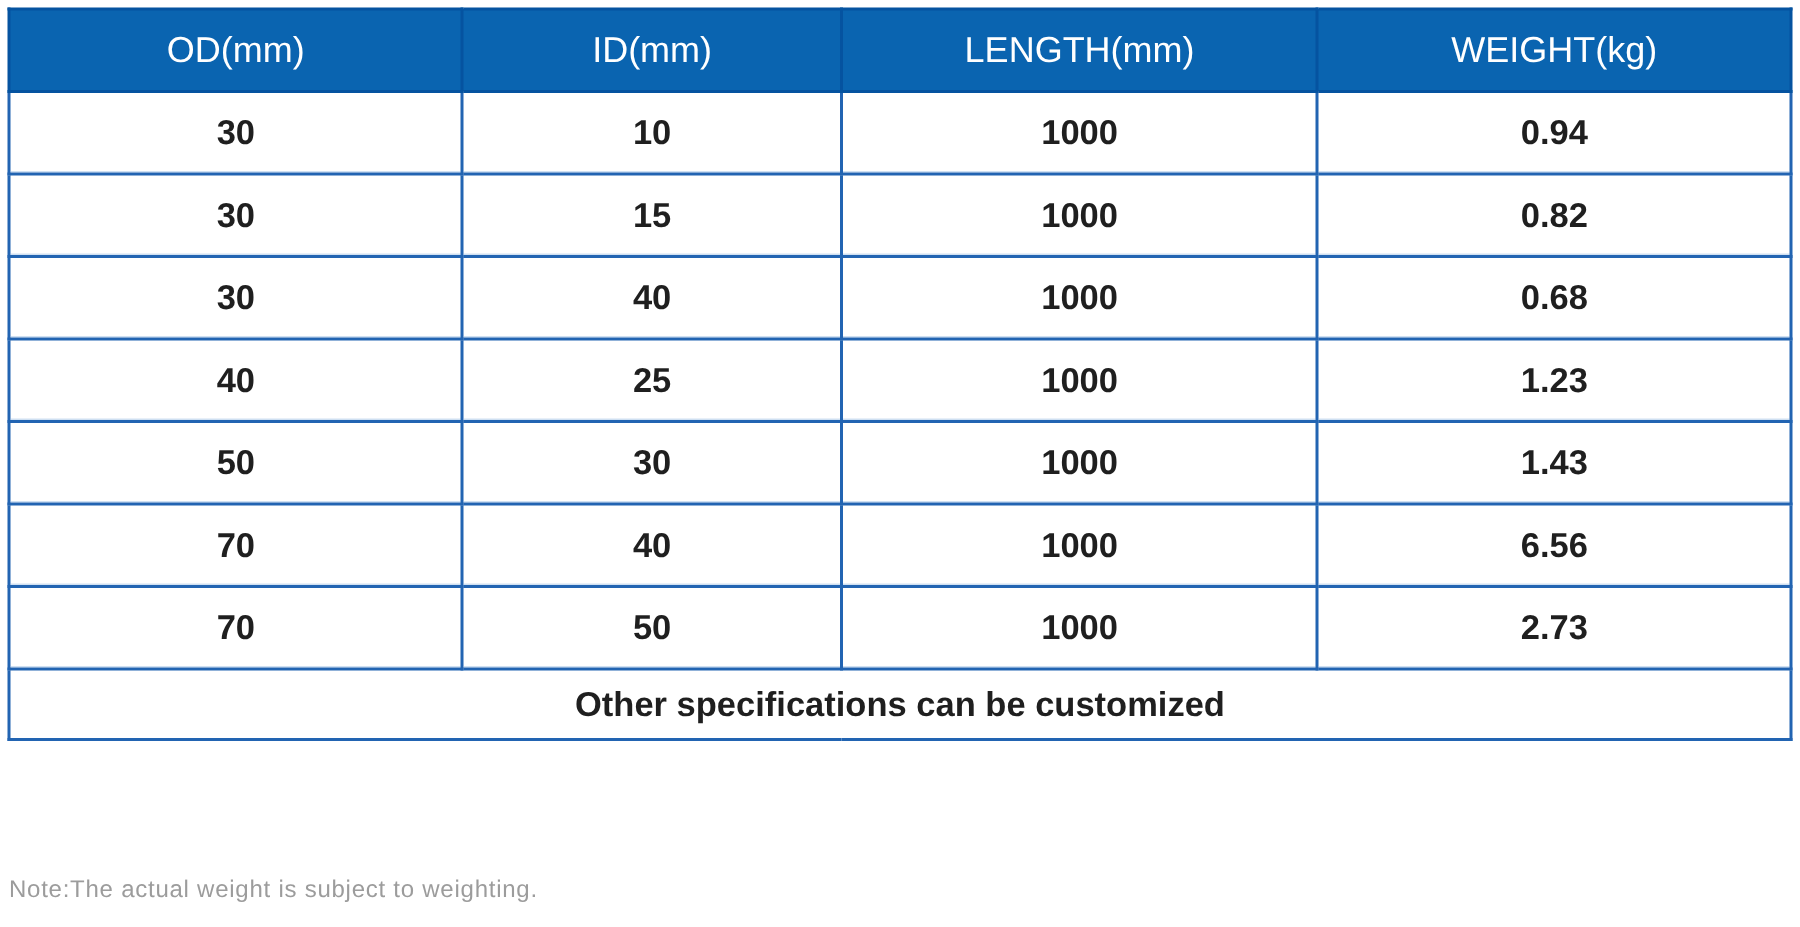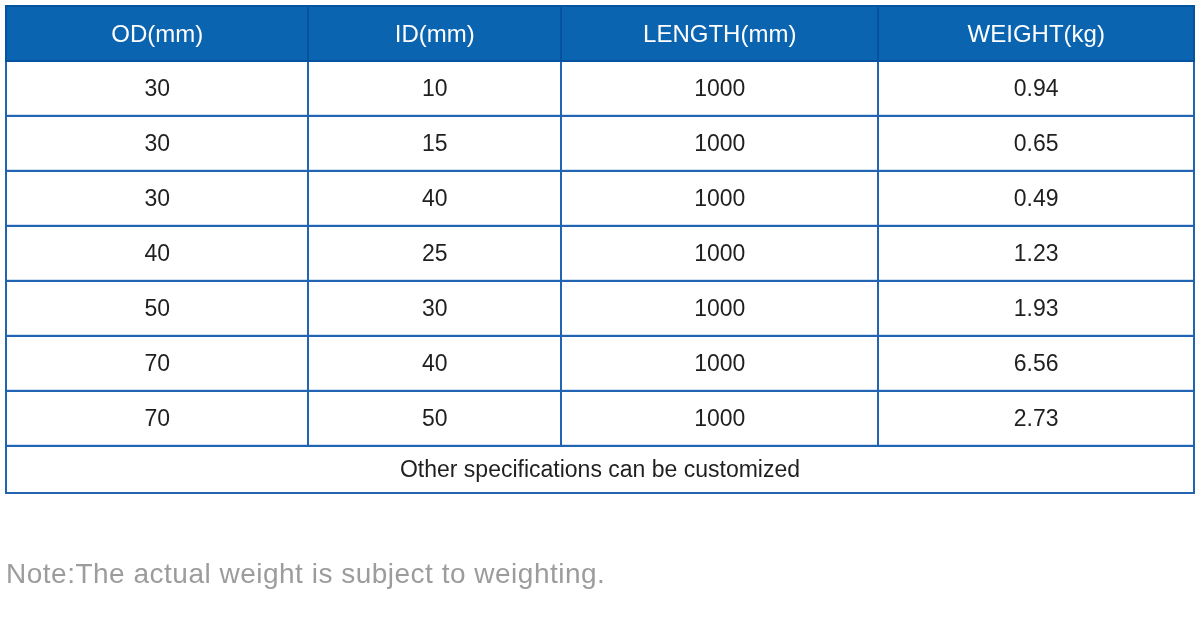--- a/index.html
+++ b/index.html
@@ -51,31 +51,32 @@
   tbody td {
     background: #ffffff;
     color: var(--body-text);
     font-size: 23px;
     height: 55px;
     text-align: center;
     vertical-align: middle;
     border: 2px solid var(--border);
     box-shadow: inset 0 -1px 0 var(--highlight);
     padding: 4px;
+    font-weight: bold;
   }
   tbody td.footer-cell {
     height: 47px;
     box-shadow: none;
     font-size: 23px;
   }
   .note {
     position: absolute;
     left: 6px;
-    top: 558px;
-    font-size: 28px;
+    top: 585px;
+    font-size: 16px;
     color: var(--note-text);
     letter-spacing: 0.5px;
   }
 </style>
 </head>
 <body>
 
 <div class="page">
 
   <table class="spec-table">
@@ -97,39 +98,39 @@
         <tr>
           <td>30</td>
           <td>10</td>
           <td>1000</td>
           <td>0.94</td>
         </tr>
         <tr>
           <td>30</td>
           <td>15</td>
           <td>1000</td>
-          <td>0.65</td>
+          <td>0.82</td>
         </tr>
         <tr>
           <td>30</td>
           <td>40</td>
           <td>1000</td>
-          <td>0.49</td>
+          <td>0.68</td>
         </tr>
         <tr>
           <td>40</td>
           <td>25</td>
           <td>1000</td>
           <td>1.23</td>
         </tr>
         <tr>
           <td>50</td>
           <td>30</td>
           <td>1000</td>
-          <td>1.93</td>
+          <td>1.43</td>
         </tr>
         <tr>
           <td>70</td>
           <td>40</td>
           <td>1000</td>
           <td>6.56</td>
         </tr>
         <tr>
           <td>70</td>
           <td>50</td>

